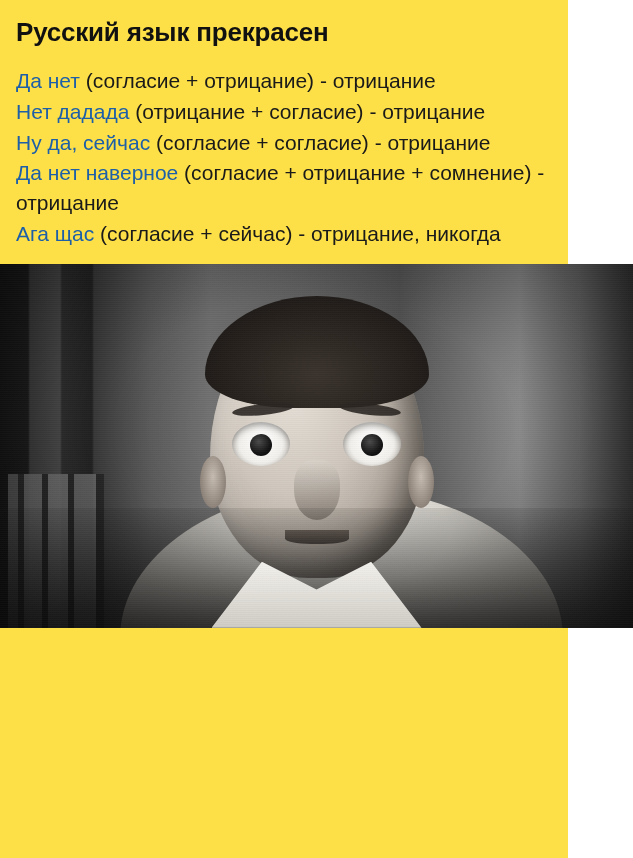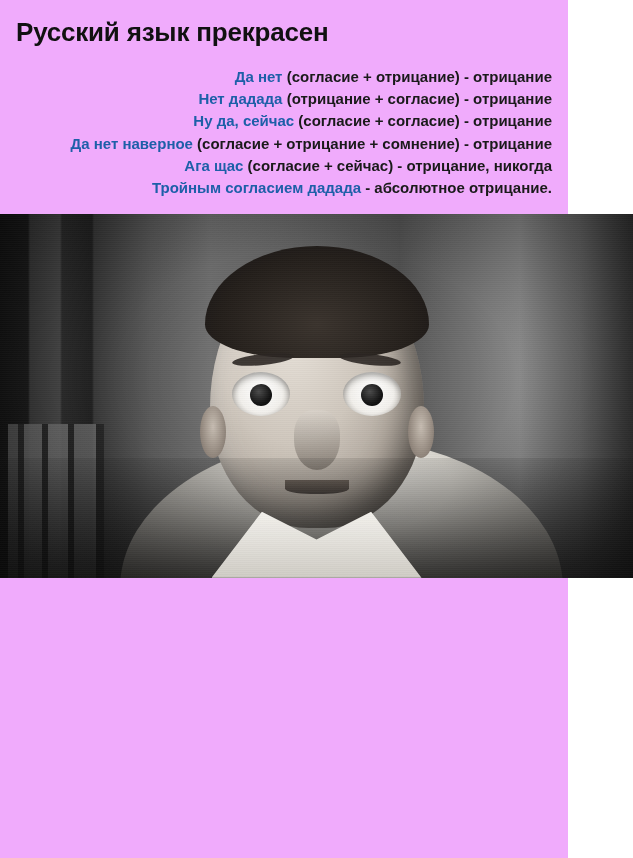--- a/index.html
+++ b/index.html
@@ -10,43 +10,42 @@
   body {
     width: 633px;
     height: 858px;
     overflow: hidden;
     font-family: "Liberation Sans", sans-serif;
     color: #000000;
   }
   .meme {
     width: 568px;
     height: 858px;
-    background: #f0abfc;
+    background: #fde047;
     position: relative;
     display: flex;
     flex-direction: column;
   }
   .text-block {
     padding: 18px 16px 6px 16px;
     box-sizing: border-box;
   }
   .title {
     font-size: 26px;
     font-weight: bold;
     letter-spacing: -0.2px;
     line-height: 1.15;
     margin: 0 0 18px 0;
     color: #111111;
   }
   .lines {
-    font-size: 15px;
+    font-size: 21px;
     line-height: 1.42;
-    font-weight: bold;
+    font-weight: normal;
     color: #1a1a1a;
-    text-align: right;
   }
   .line {
     margin: 0 0 1px 0;
     white-space: normal;
   }
   .hl {
     color: #1d5fa8;
   }
   .photo {
     margin-top: 8px;
@@ -209,23 +208,20 @@
       </p>
       <p class="line">
         <span class="hl">Ну да, сейчас</span><span> (согласие + согласие) - отрицание</span>
       </p>
       <p class="line">
         <span class="hl">Да нет наверное</span><span> (согласие + отрицание + сомнение) - отрицание</span>
       </p>
       <p class="line">
         <span class="hl">Ага щас</span><span> (согласие + сейчас) - отрицание, никогда</span>
       </p>
-      <p class="line">
-        <span class="hl">Тройным согласием дадада</span><span> - абсолютное отрицание.</span>
-      </p>
     </div>
   </div>
 
   <div class="photo" title="">
     <div class="bg-wall"></div>
     <div class="panel-left"></div>
     <div class="bg-vignette"></div>
     <div class="shoulder"></div>
     <div class="neck"></div>
     <div class="head">

